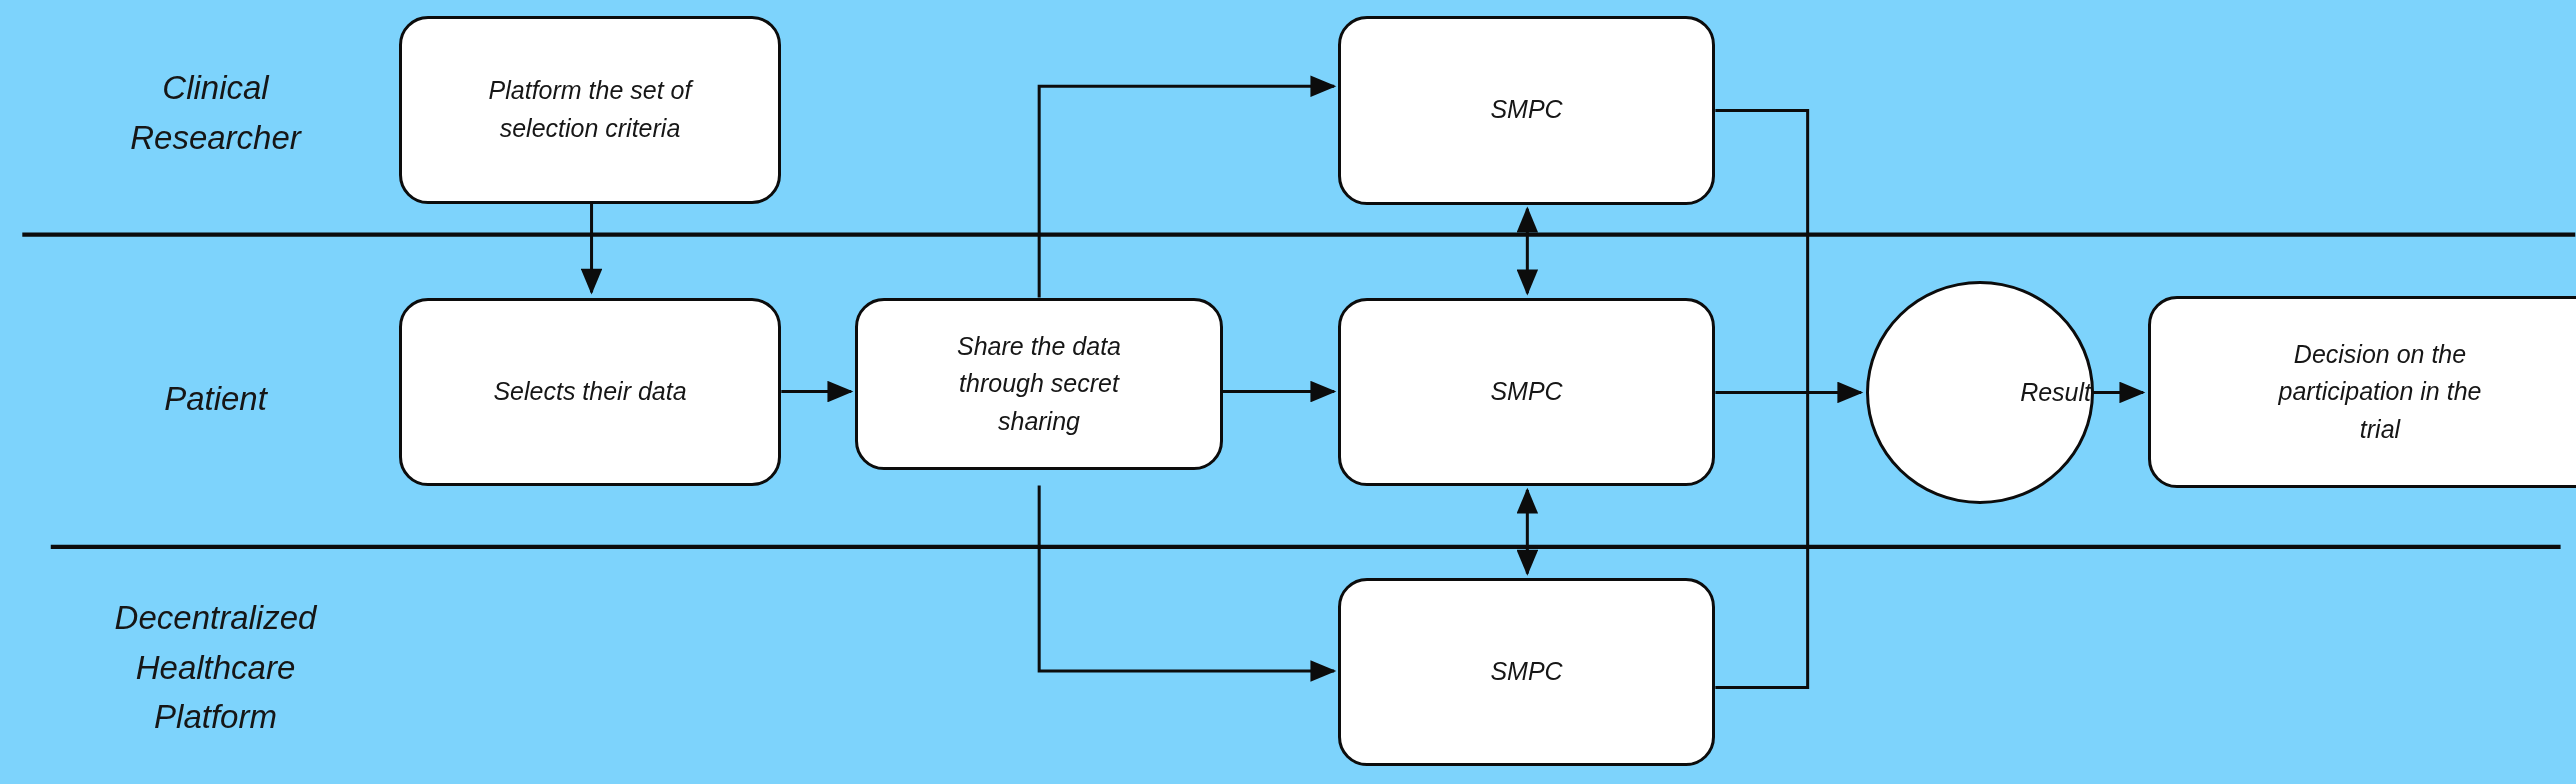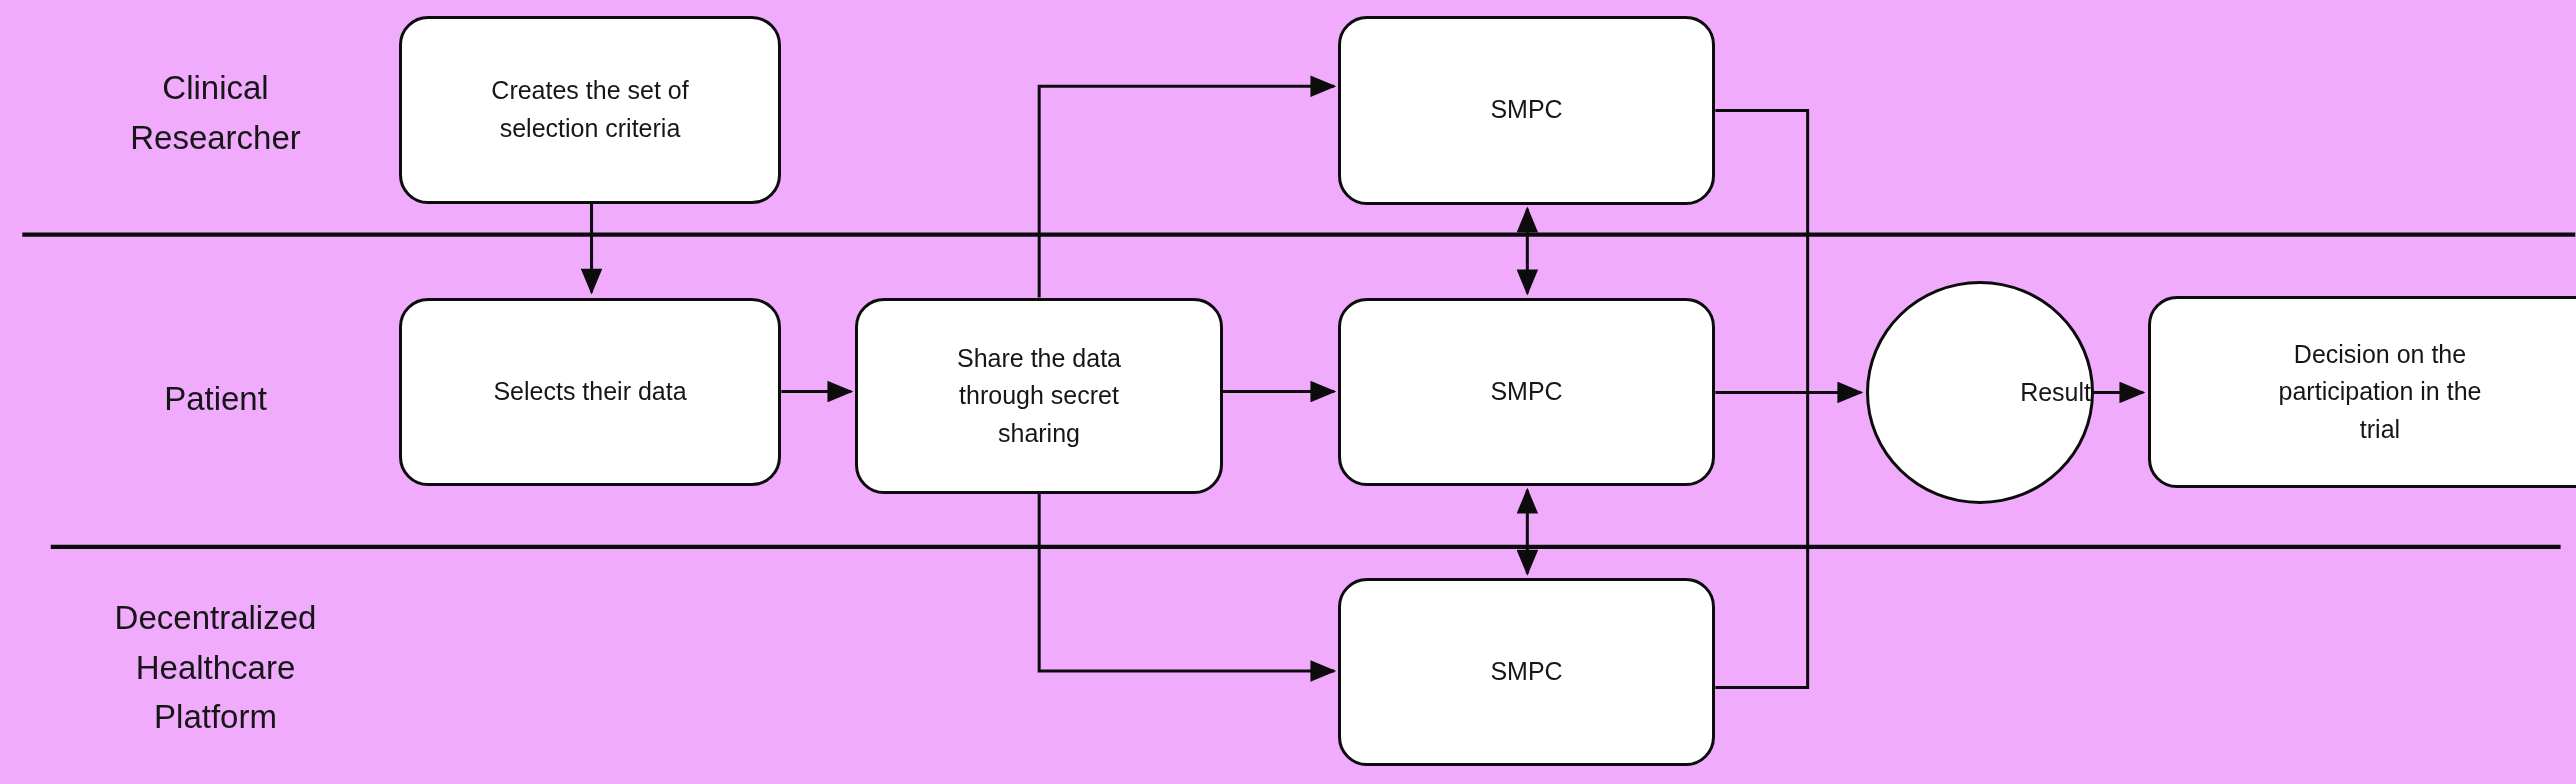--- a/index.html
+++ b/index.html
@@ -8,21 +8,22 @@
     width: 2576px;
     height: 784px;
     background: #ffffff;
     overflow: hidden;
     font-family: "Liberation Sans", sans-serif;
   }
   .canvas {
     position: relative;
     width: 2576px;
     height: 784px;
-    background: #f0abfc;
+    background: #7dd3fc;
+    font-style: italic;
   }
   svg.wires {
     position: absolute;
     left: 0; top: 0;
     width: 2576px;
     height: 784px;
   }
   .node {
     position: absolute;
     box-sizing: border-box;
@@ -92,29 +93,29 @@
   </svg>
 
   <div class="lane-label" style="top:63px;">Clinical
 Researcher</div>
   <div class="lane-label" style="top:593px;">Decentralized
 Healthcare
 Platform</div>
   <div class="lane-label" style="top:374px;">Patient</div>
 
   <div class="node" style="left:399px; top:15.5px; width:382px; height:188px;">
-    <span>Creates the set of
+    <span>Platform the set of
 selection criteria</span>
   </div>
 
   <div class="node" style="left:399px; top:298px; width:382px; height:188px;justify-content:center;">
     <span>Selects their data</span>
   </div>
 
-  <div class="node" style="left:855px; top:298px; width:368px; height:196px;">
+  <div class="node" style="left:855px; top:298px; width:368px; height:172px;">
     <span>Share the data
 through secret
 sharing</span>
   </div>
 
   <div class="node" style="left:1338px; top:15.5px; width:377px; height:189px;">
     <span>SMPC</span>
   </div>
 
   <div class="node" style="left:1338px; top:298px; width:377px; height:188px;">

